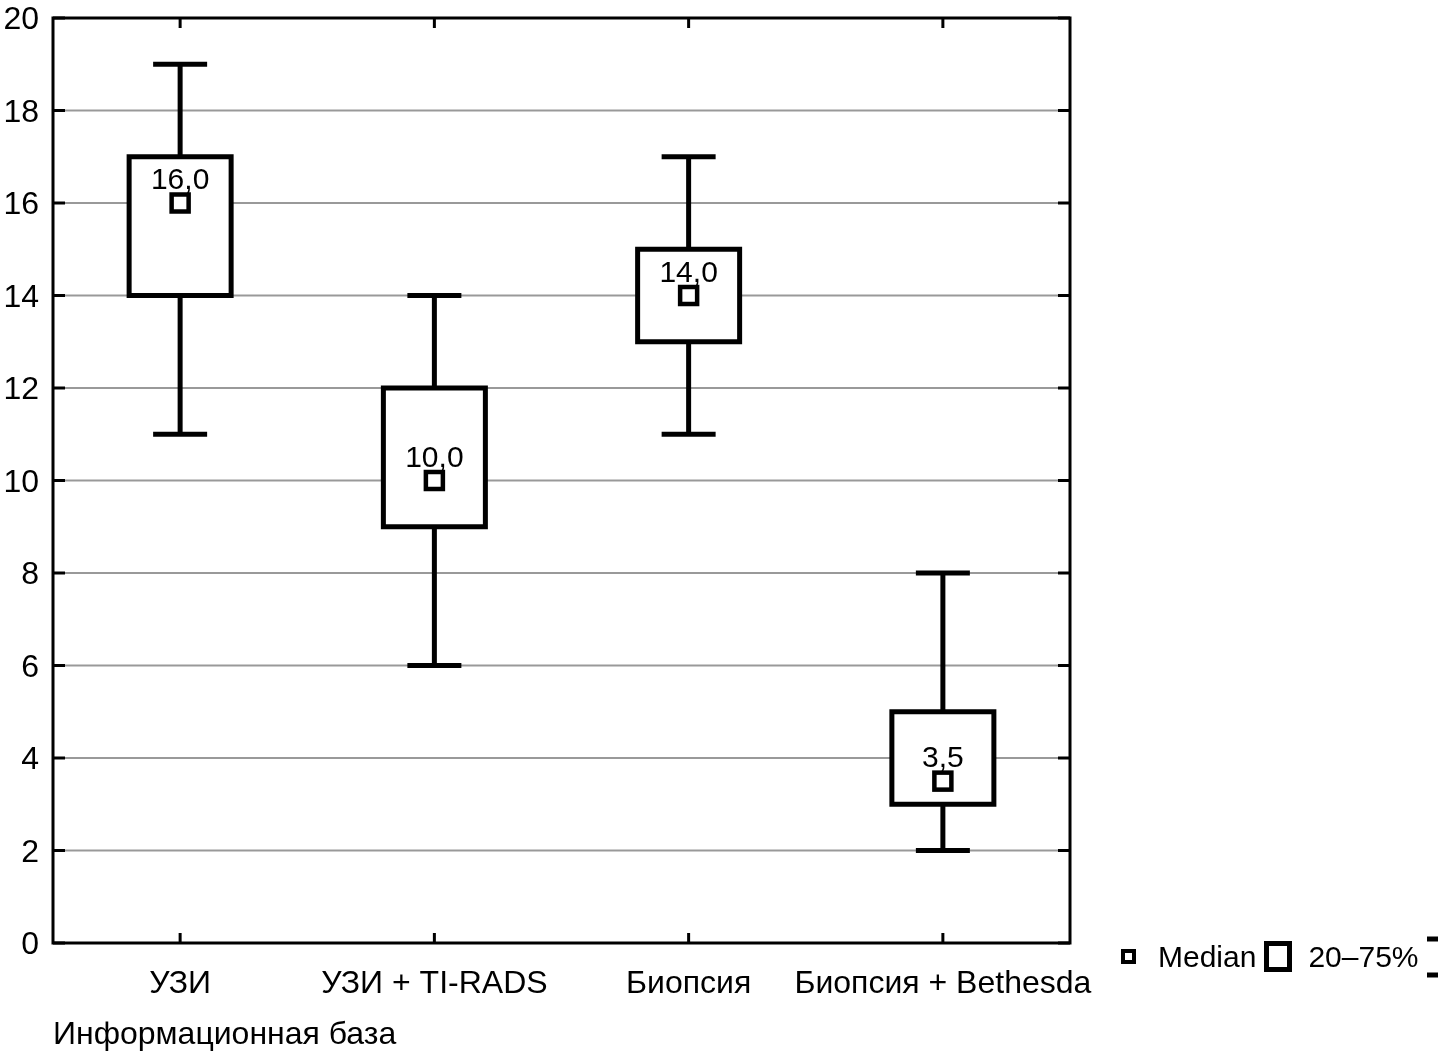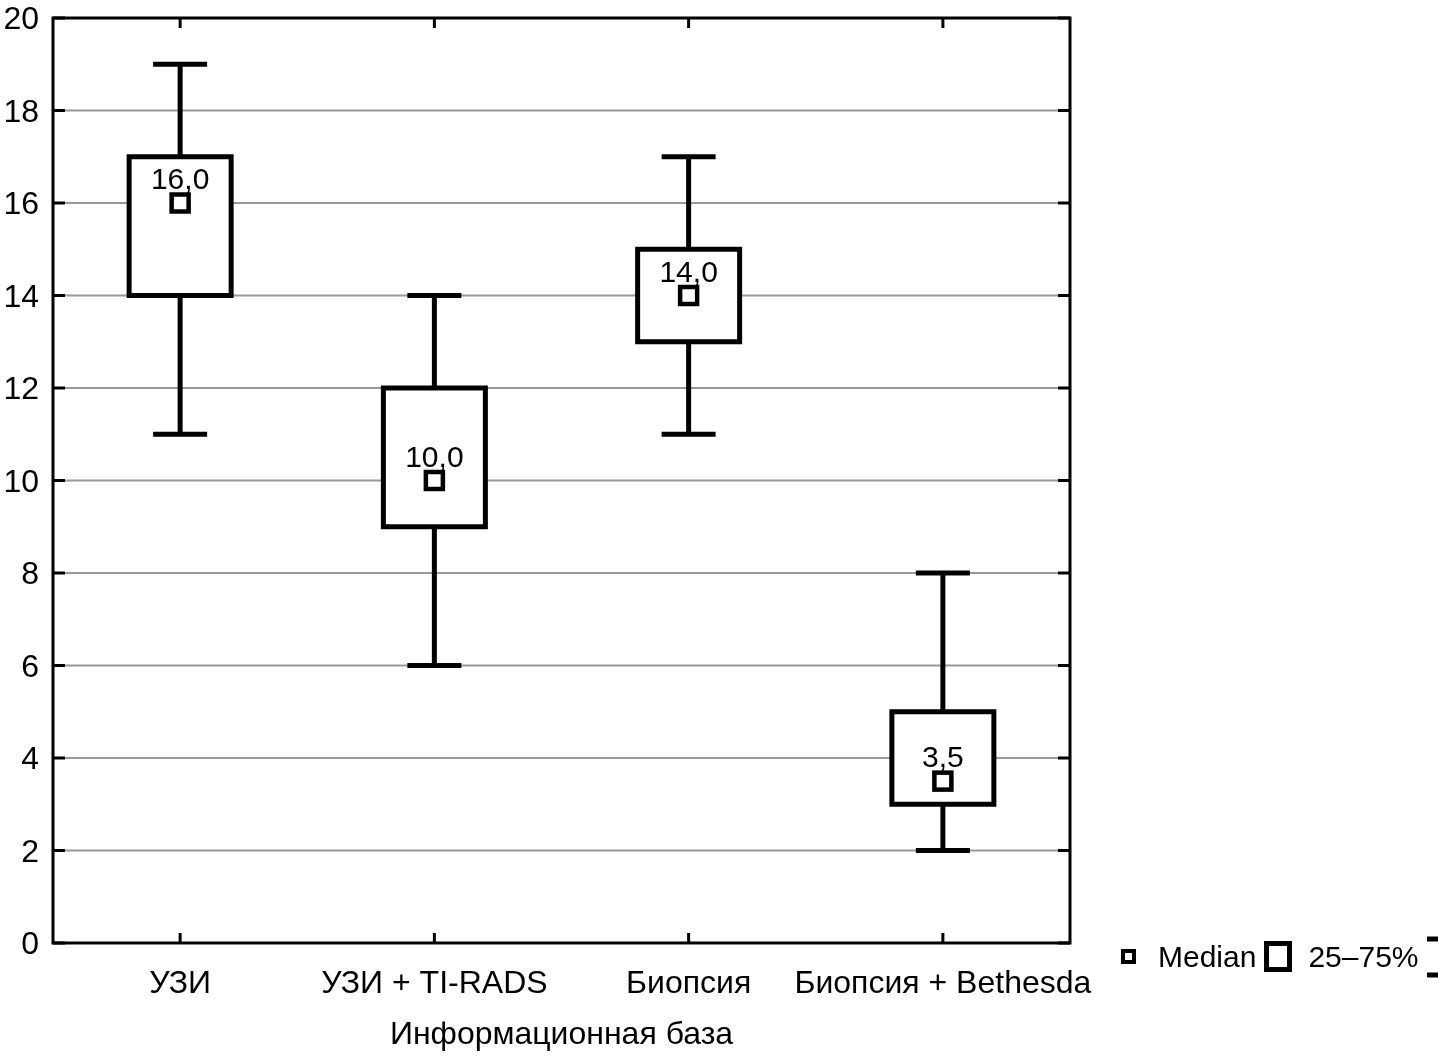--- a/index.html
+++ b/index.html
@@ -24,21 +24,20 @@
   #chart-svg {
     position: absolute;
     left: 0; top: 0;
   }
   
   #x-axis-title {
     position: absolute;
     left: 53px;
     width: 1017px;
     top: 1014px;
-    text-align: center;
     font-size: 32px;
     line-height: 38px;
     white-space: nowrap;
   }
   
   #legend {
     position: absolute;
     left: 1106px;
     top: 936px;
     display: flex;
@@ -173,21 +172,21 @@
     <div class="legend-row">
       <span class="legend-symbol-cell">
         <span class="swatch-median"></span>
       </span>
       <span class="legend-label">Median</span>
     </div>
     <div class="legend-row">
       <span class="legend-symbol-cell">
         <span class="swatch-box"></span>
       </span>
-      <span class="legend-label">25–75%</span>
+      <span class="legend-label">20–75%</span>
     </div>
     <div class="legend-row">
       <span class="legend-symbol-cell">
         <svg width="34" height="44" viewBox="0 0 34 44">
           <line x1="3" y1="4" x2="31" y2="4" stroke="#000" stroke-width="5"></line>
           <line x1="17" y1="4" x2="17" y2="40" stroke="#000" stroke-width="5"></line>
           <line x1="3" y1="40" x2="31" y2="40" stroke="#000" stroke-width="5"></line>
         </svg>
       </span>
     </div>

